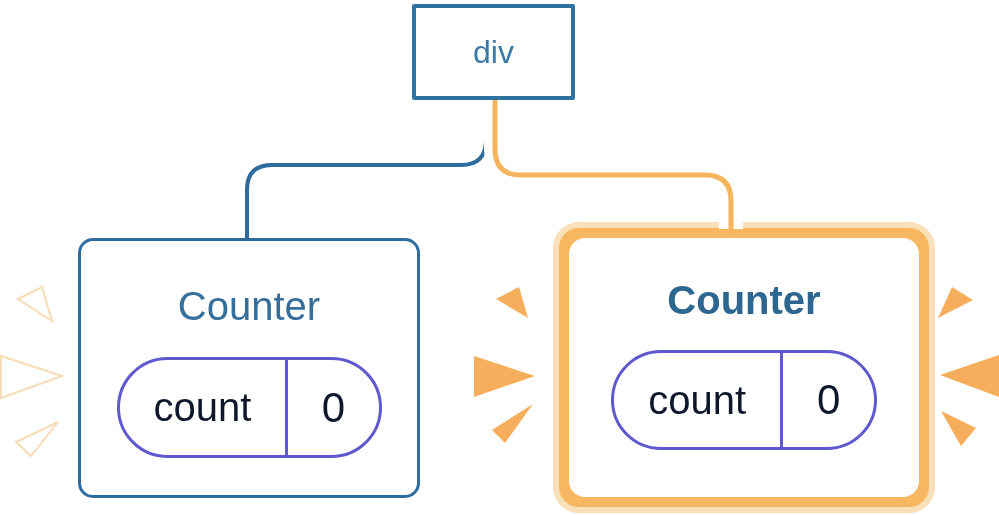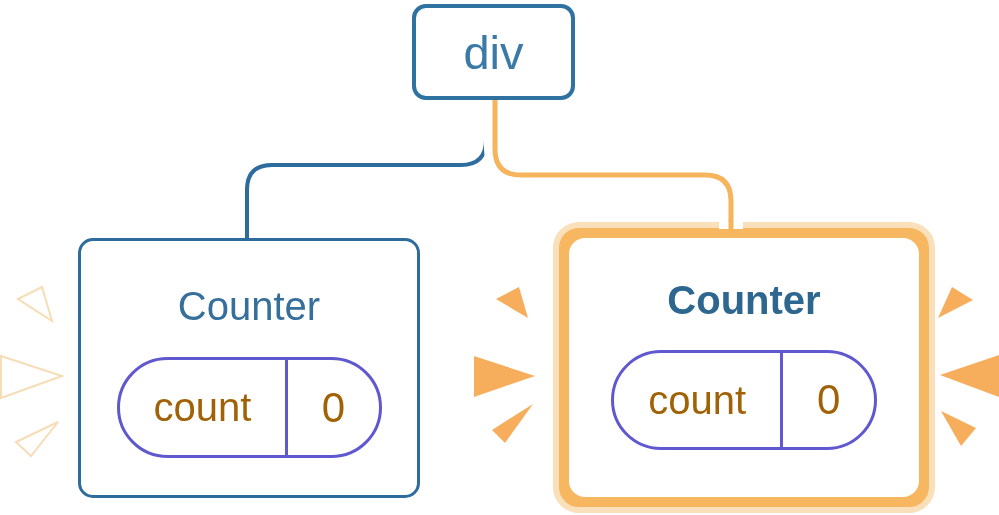--- a/index.html
+++ b/index.html
@@ -6,23 +6,23 @@
   .stage{
     position:relative;width:999px;height:515px;background:#ffffff;overflow:hidden;
     font-family:"Liberation Sans", sans-serif;
   }
   .layer{position:absolute;left:0;top:0;width:999px;height:515px;}
   .layer.under{z-index:1;}
   .layer.over{z-index:3;}
 
   .node-root{
     position:absolute;left:412px;top:4px;width:163px;height:96px;box-sizing:border-box;
-    background:#fff;border:4px solid #2F72A2;border-radius:14px;z-index:2;
+    background:#fff;border:4px solid #2F72A2;border-radius:2px;z-index:2;
     display:flex;align-items:center;justify-content:center;
-    font-size:47px;font-weight:500;color:#3B79A7;
+    font-size:32px;font-weight:500;color:#3B79A7;
   }
 
   .card{
     position:absolute;box-sizing:border-box;z-index:2;background:#fff;
     display:flex;flex-direction:column;align-items:center;
   }
   .card-left{
     left:78px;top:238px;width:342px;height:260px;
     border:3px solid #2E6C9E;border-radius:15px;padding-top:43px;
   }
@@ -36,21 +36,21 @@
     display:flex;flex-direction:column;align-items:center;padding-top:40px;box-sizing:border-box;
   }
   .card-title{
     font-size:40px;line-height:44px;color:#366F9C;font-weight:500;white-space:nowrap;text-align:center;
   }
   .card-title.bold{font-weight:700;color:#2D678F;}
 
   .pill{
     display:flex;box-sizing:border-box;align-items:stretch;
     border:3px solid #5F58CE;border-radius:54px;background:#fff;
-    color:#a16207;
+    color:#0f172a;
   }
   .pill-left{margin-top:29px;width:265px;height:101px;}
   .pill-right{margin-top:28px;width:266px;height:100px;}
   .pill-key{
     flex:0 0 64%;display:flex;align-items:center;justify-content:center;
     font-size:40px;
   }
   .pill-divider{flex:0 0 3px;background:#5F58CE;}
   .pill-val{
     flex:1 1 auto;display:flex;align-items:center;justify-content:center;

